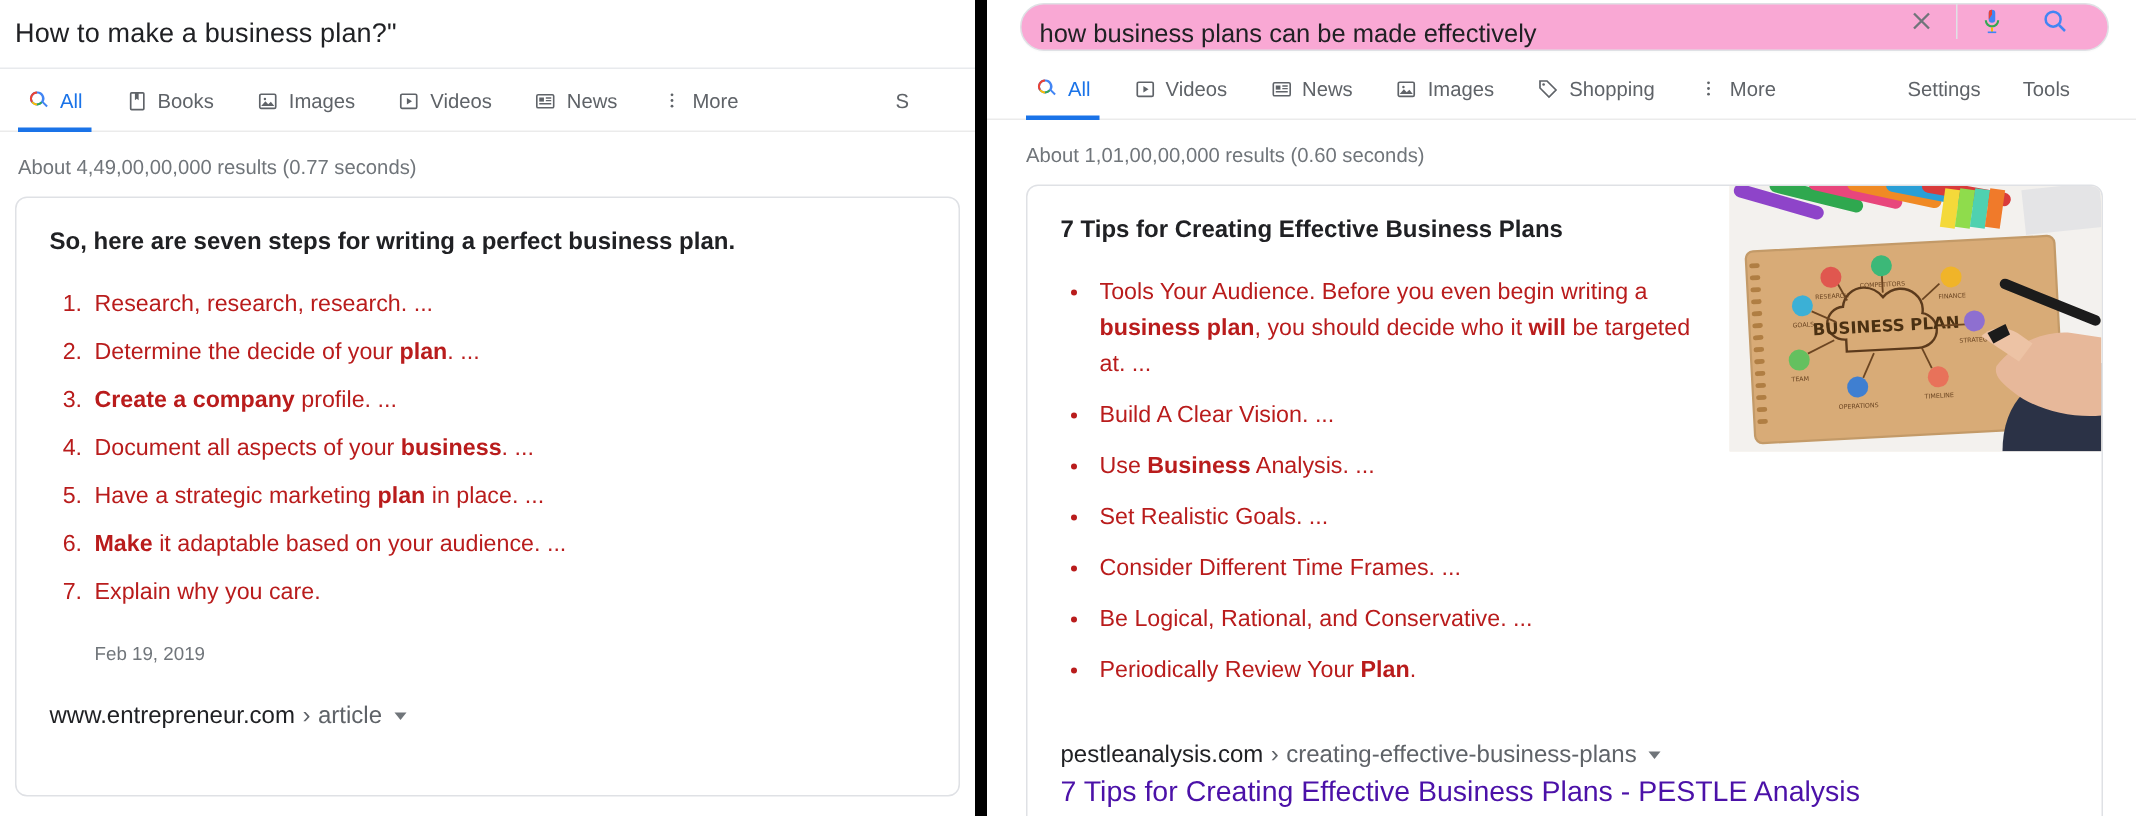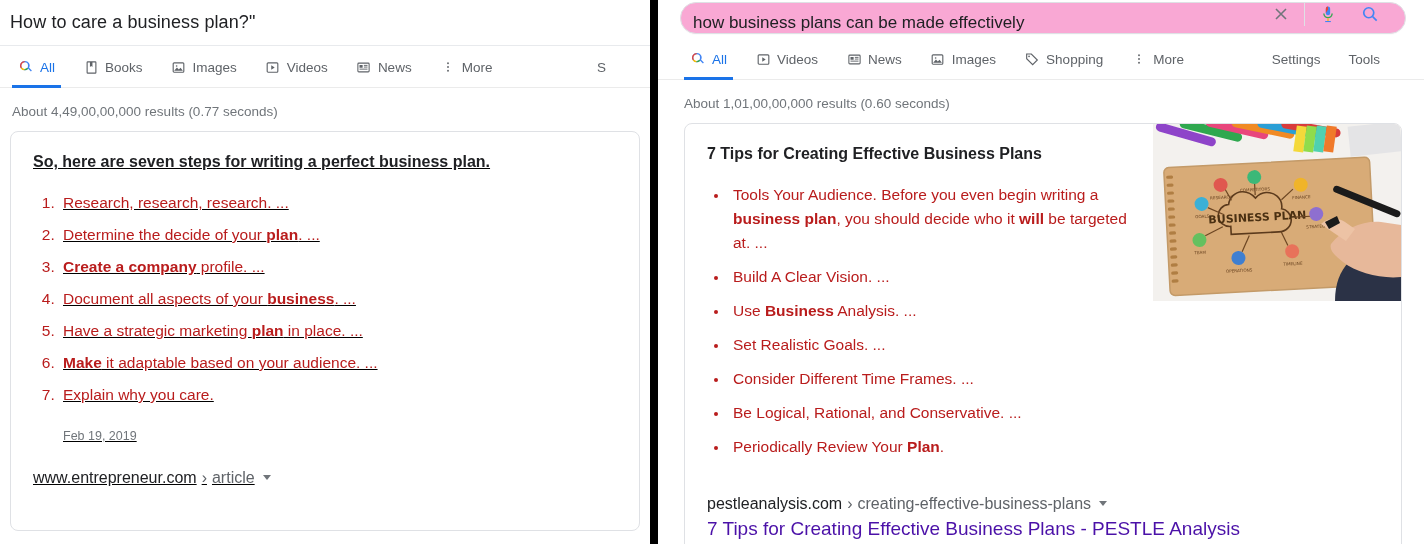--- a/index.html
+++ b/index.html
@@ -93,21 +93,21 @@
   }
   .panel-right .result-count { padding-left: 26px; }
 
   
   .card {
     border: 1px solid #dfe1e5;
     border-radius: 8px;
     background: #fff;
     position: relative;
   }
-  .panel-left .card { margin: 0 10px 0 10px; min-height: 400px; text-decoration: underline; }
+  .panel-left .card { margin: 0 10px 0 10px; min-height: 400px; }
   .panel-right .card { margin: 0 22px 0 26px; min-height: 400px; }
 
   .card-inner { padding: 20px 22px 0 22px; }
   .panel-right .card-inner { padding-right: 260px; }
 
   .snip-title {
     font-size: 16px; font-weight: bold; color: #202124;
     line-height: 1.3; margin-bottom: 18px;
   }
 
@@ -164,21 +164,21 @@
   .thumb svg { display: block; width: 100%; height: 100%; }
 </style>
 </head>
 <body>
 
 <div class="screen">
 
   <div class="panel panel-left">
 
     <div class="searchbox-plain">
-      <span title="How to make a business plan?&quot;">How to care a business plan?"</span>
+      <span title="How to make a business plan?&quot;">How to make a business plan?"</span>
     </div>
 
     <div class="nav">
       <div class="nav-left">
 
         <div class="tab active">
           <span class="tab-ico">
             <svg viewBox="0 0 24 24" width="16" height="16">
               <path d="M10 3a7 7 0 105.3 11.6l4.1 4.1 1.4-1.4-4.1-4.1A7 7 0 0010 3zm0 2a5 5 0 110 10 5 5 0 010-10z" fill="#4285f4"></path>
               <path d="M10 3a7 7 0 00-5.7 11.1l1.6-1.2A5 5 0 0110 5z" fill="#ea4335"></path>

